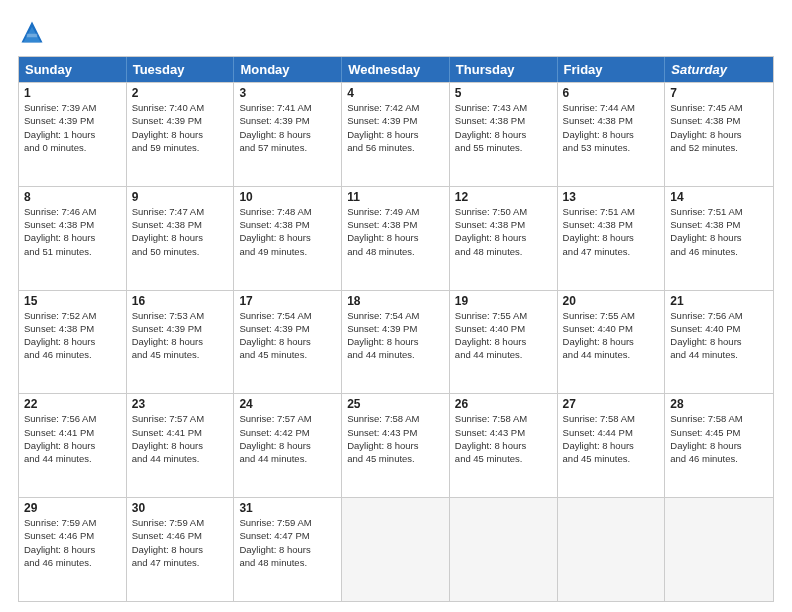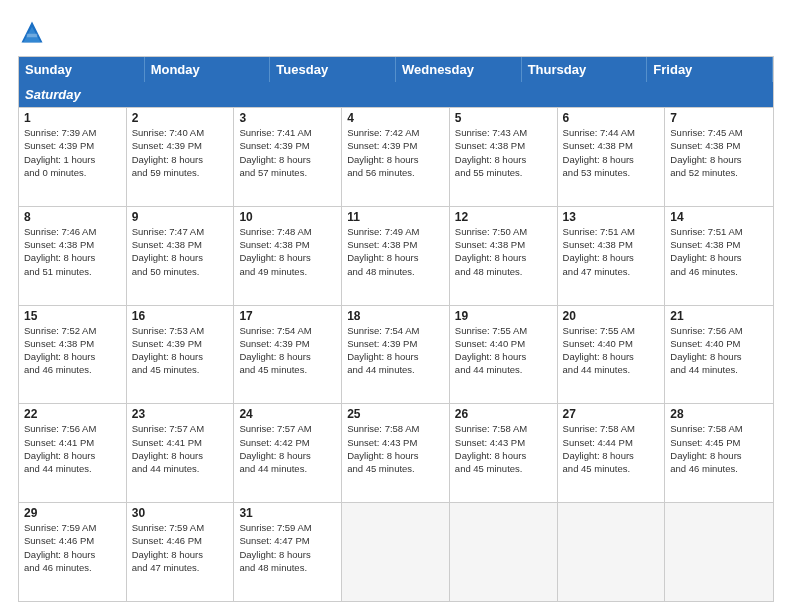--- a/index.html
+++ b/index.html
@@ -52,21 +52,21 @@
       color: #444;
     }
     .calendar {
       flex: 1;
       display: flex;
       flex-direction: column;
       border: 1px solid #ccc;
     }
     .cal-header-row {
       display: grid;
-      grid-template-columns: repeat(6, 1fr);
+      grid-template-columns: repeat(7, 1fr);
       background: #2a6ebb;
     }
     .cal-header-cell {
       color: #fff;
       font-size: 13px;
       font-weight: bold;
       padding: 5px 6px;
       text-align: left;
       border-right: 1px solid #5590cc;
     }
@@ -124,22 +124,22 @@
     </div>
     <div class="title-block">
       <div class="month-title"></div>
       <div class="subtitle"></div>
     </div>
   </div>
 
   <div class="calendar">
     <div class="cal-header-row">
     <div class="cal-header-cell">Sunday</div>
+        <div class="cal-header-cell">Tuesday</div>
         <div class="cal-header-cell">Monday</div>
-        <div class="cal-header-cell">Tuesday</div>
         <div class="cal-header-cell">Wednesday</div>
         <div class="cal-header-cell">Thursday</div>
         <div class="cal-header-cell">Friday</div>
         <div class="cal-header-cell">Saturday</div>
       </div>
     <div class="cal-body">
     <div class="cal-row">
           <div class="cal-cell">
             <span class="day-num">1</span>
             <span class="cell-line">Sunrise: 7:39 AM</span>

